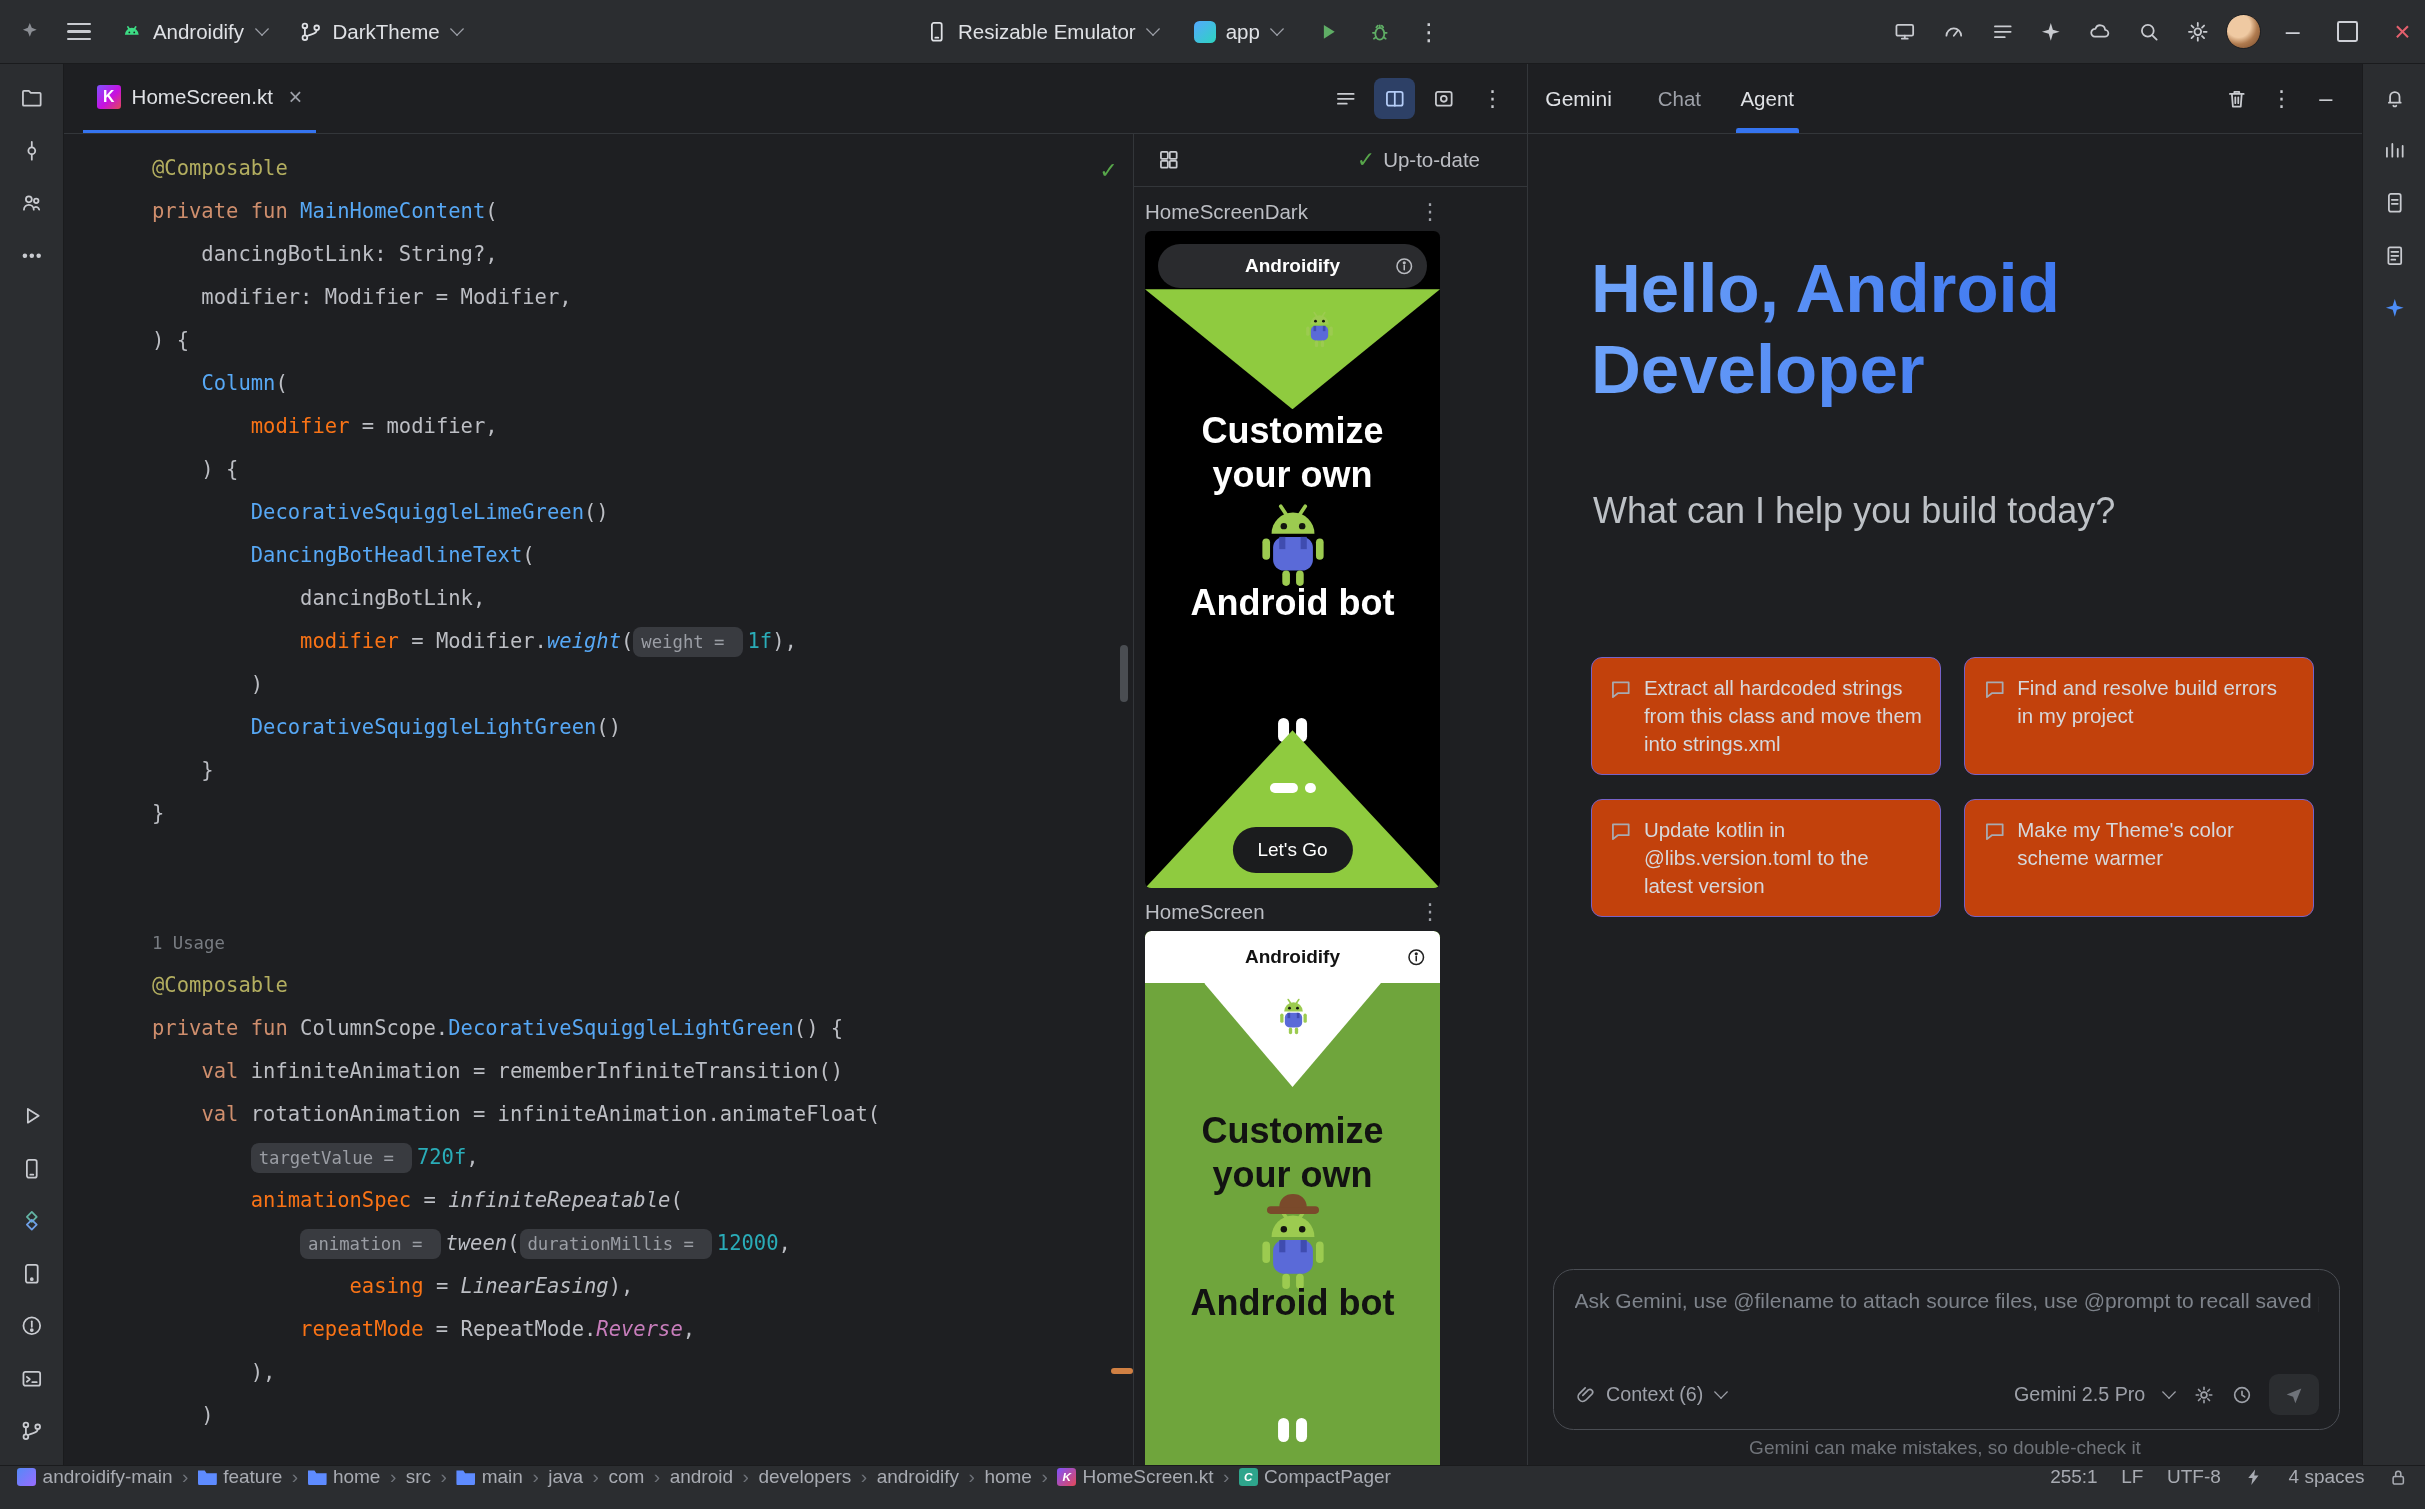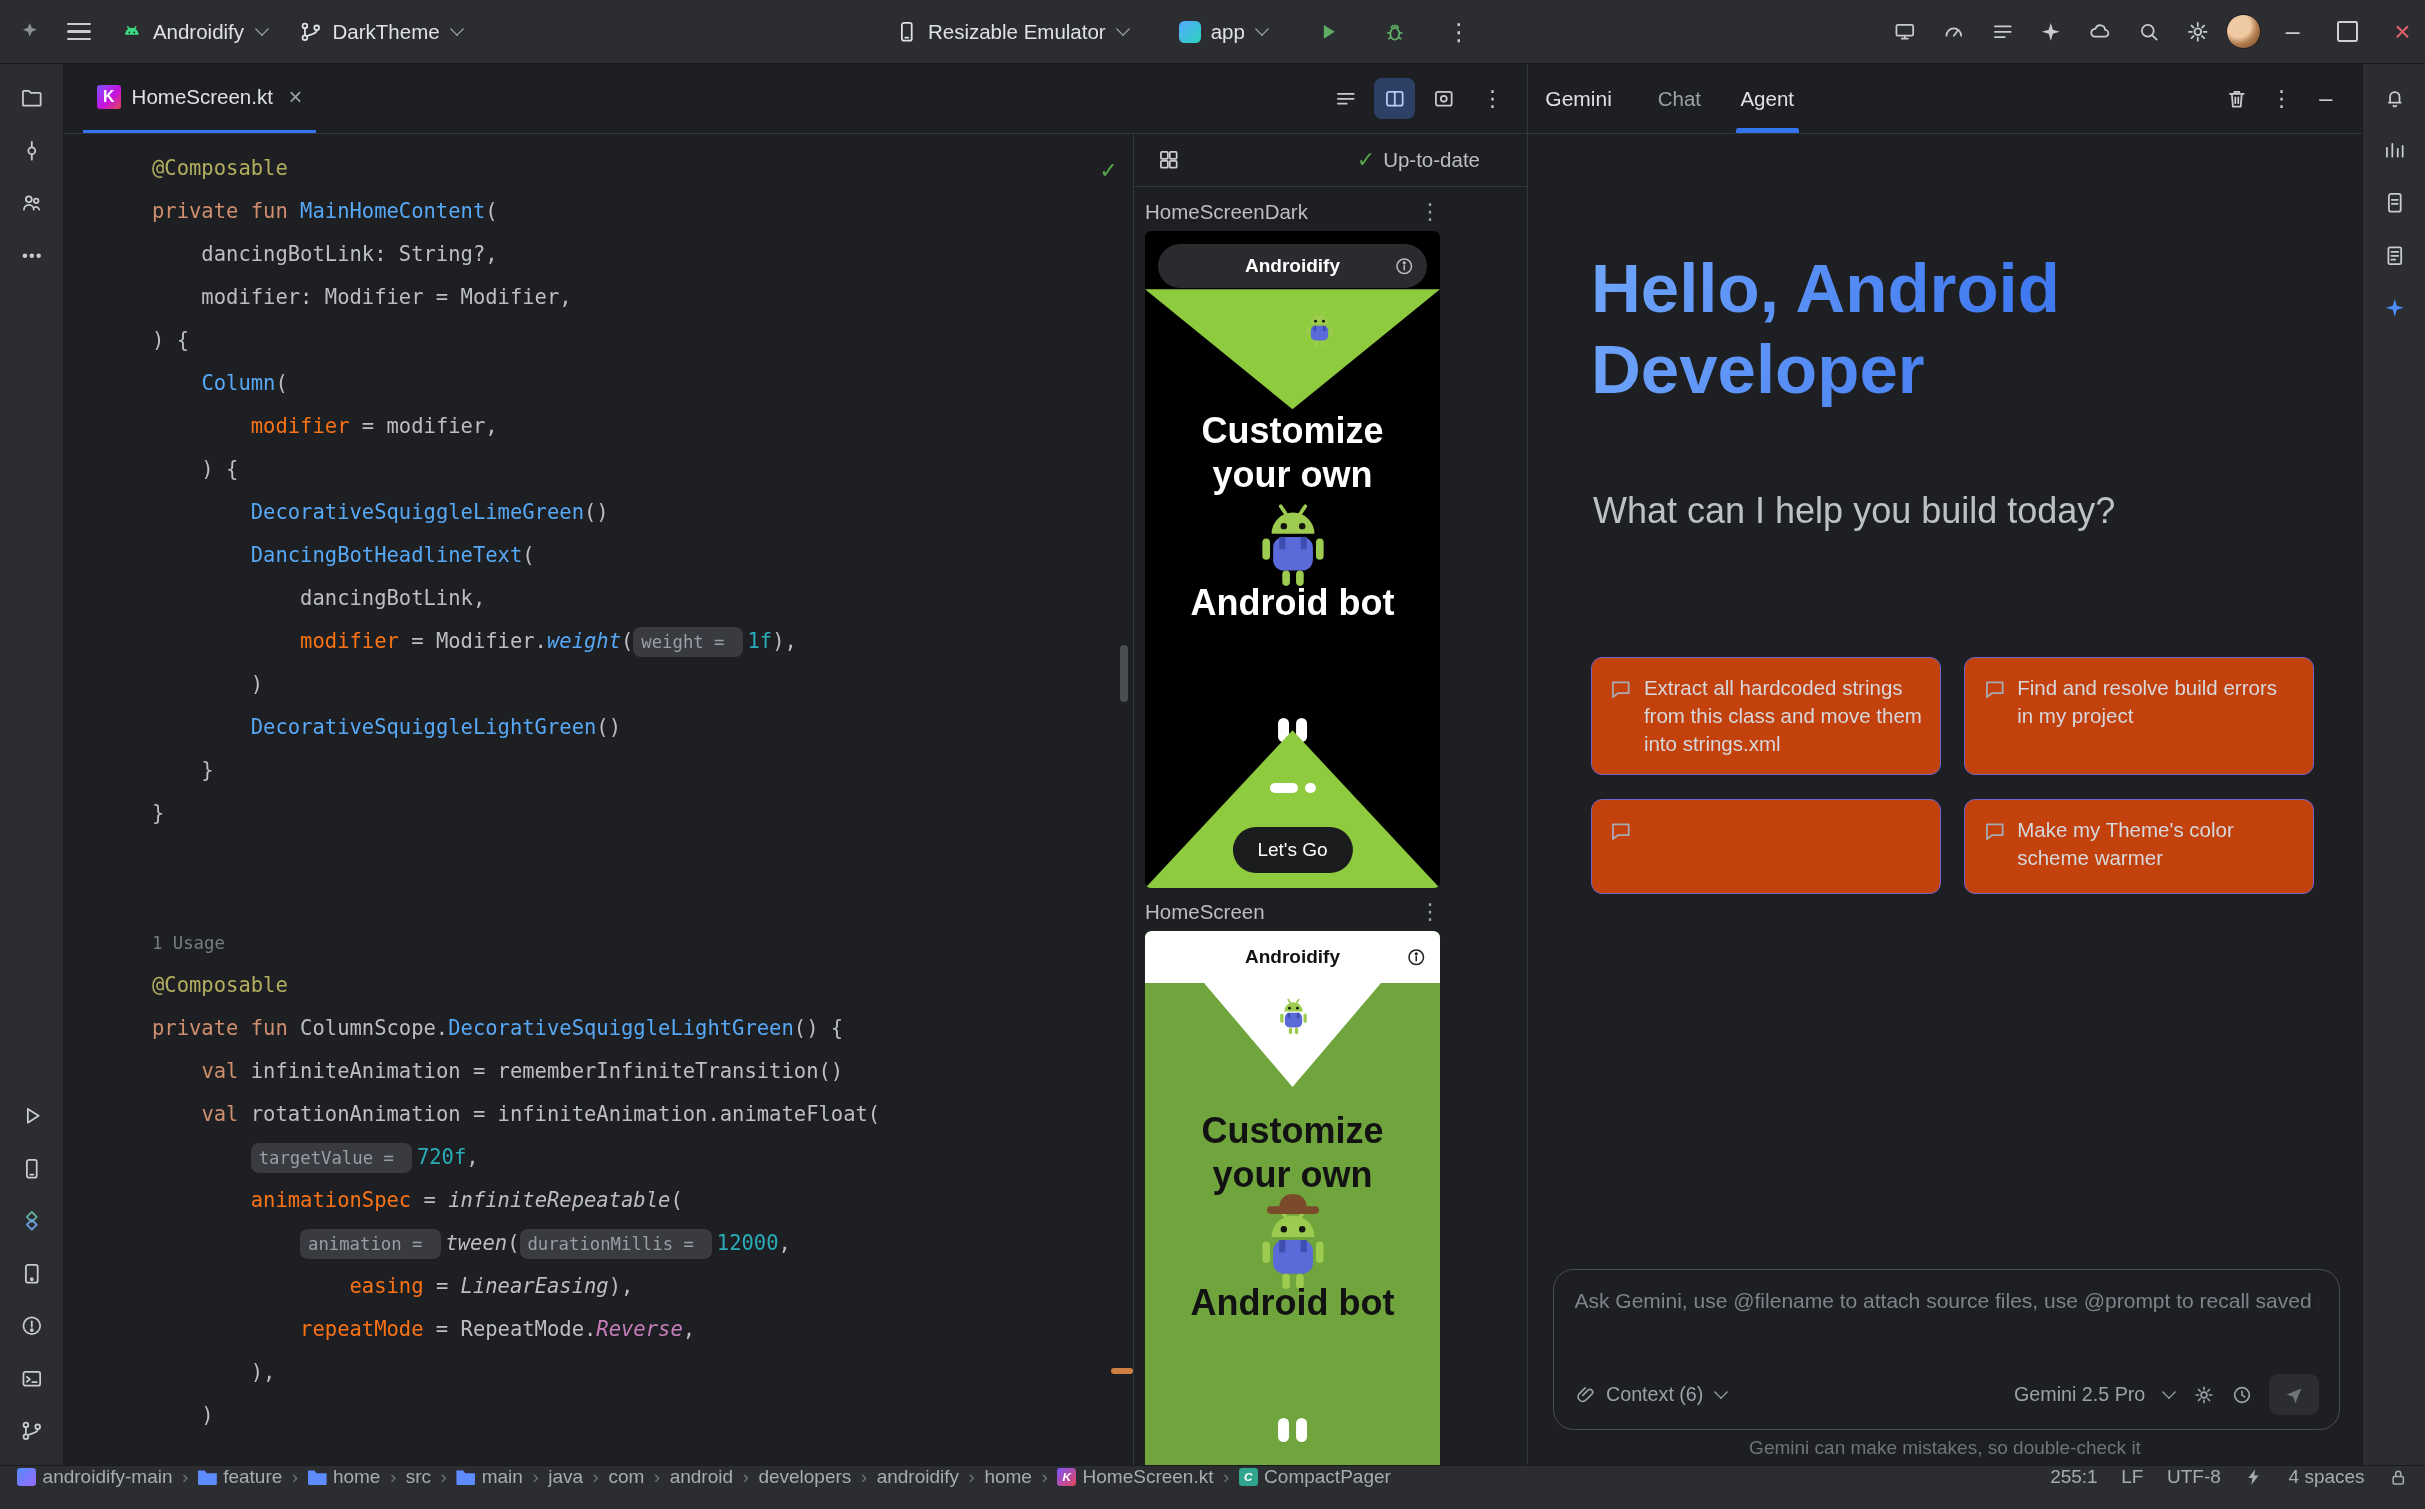--- a/index.html
+++ b/index.html
@@ -6,21 +6,21 @@
     font-family:"Liberation Sans",sans-serif;color:#CED0D6;-webkit-font-smoothing:antialiased;}
   .app{width:100%;height:100%;display:flex;flex-direction:column;}
 
   
   svg.ic{width:23.6px;height:23.6px;stroke:currentColor;fill:none;stroke-width:1.8;stroke-linecap:round;stroke-linejoin:round;flex:none;}
   .icon-btn{display:flex;align-items:center;justify-content:center;border-radius:7.9px;color:#C9CBD0;}
 
   
   .titlebar{height:63px;background:#2B2D30;display:flex;align-items:center;padding:0 0 0 11px;gap:6.3px;flex:none;border-bottom:0.8px solid #1A1B1D;}
   .tb-left,.tb-center,.tb-right{display:flex;align-items:center;gap:7.9px;}
-  .tb-center{margin:0 auto;gap:26px;}
+  .tb-center{margin:0 auto;gap:11px;}
   .chip{display:flex;align-items:center;gap:9.5px;height:46px;padding:0 11px;border-radius:7.9px;font-size:20.5px;color:#DFE1E5;}
   .hamburger{width:23.6px;height:17.3px;display:flex;flex-direction:column;justify-content:space-between;}
   .hamburger i{height:2.4px;background:#C9CBD0;border-radius:1.6px;}
   .chev{width:14px;height:14px;border-right:2.4px solid #9DA0A8;border-bottom:2.4px solid #9DA0A8;transform:rotate(45deg) scale(.62);margin-top:-4.7px;}
   .appcfg-ic{width:22px;height:22px;border-radius:5.5px;background:linear-gradient(135deg,#54A9FF,#2DD4BF);}
   .win-btn{width:47px;height:63px;display:flex;align-items:center;justify-content:center;font-size:25px;color:#CED0D6;}
   .win-max i{width:17.3px;height:17.3px;border:2.4px solid #CED0D6;border-radius:2.4px;display:block;}
   .win-close{color:#E4606D;font-size:28px;}
   .avatar{width:33px;height:33px;border-radius:50%;background:radial-gradient(circle at 35% 32%,#EFC9A2 0 38%,#B07B4F 60%,#6E4326 100%);border:0.8px solid #1E1F22;}
 
@@ -556,20 +556,21 @@
           <div class="g-card">
             <svg class="ic" viewBox="0 0 24 24">
                 <path d="M4 5.5h16v11H9l-5 4z"></path>
               </svg>
             <span>Find and resolve build errors in my project</span>
           </div>
           <div class="g-card">
             <svg class="ic" viewBox="0 0 24 24">
                 <path d="M4 5.5h16v11H9l-5 4z"></path>
               </svg>
+            <span>Update kotlin in @libs.version.toml to the latest version</span>
           </div>
           <div class="g-card">
             <svg class="ic" viewBox="0 0 24 24">
                 <path d="M4 5.5h16v11H9l-5 4z"></path>
               </svg>
             <span>Make my Theme's color scheme warmer</span>
           </div>
         </div>
 
         <div class="prompt">

